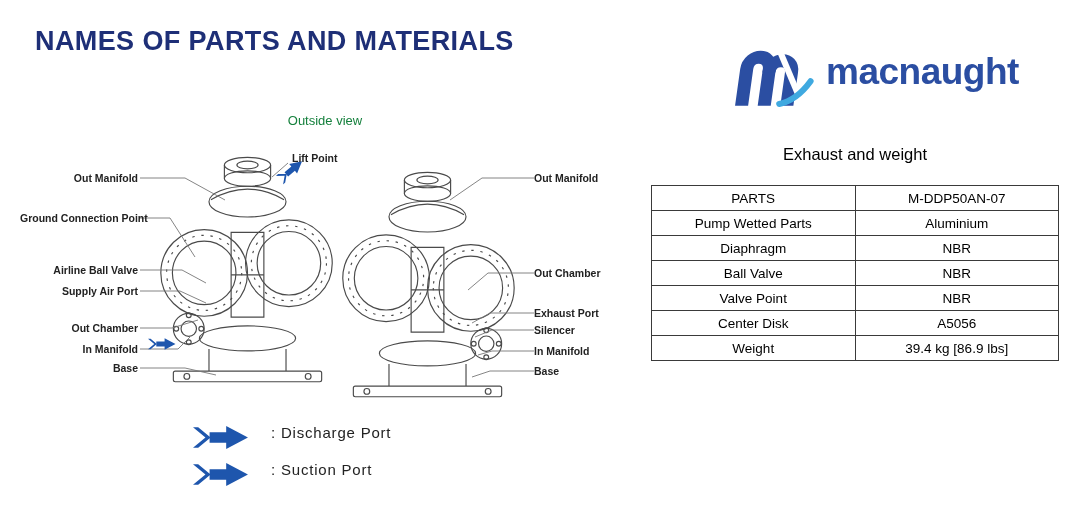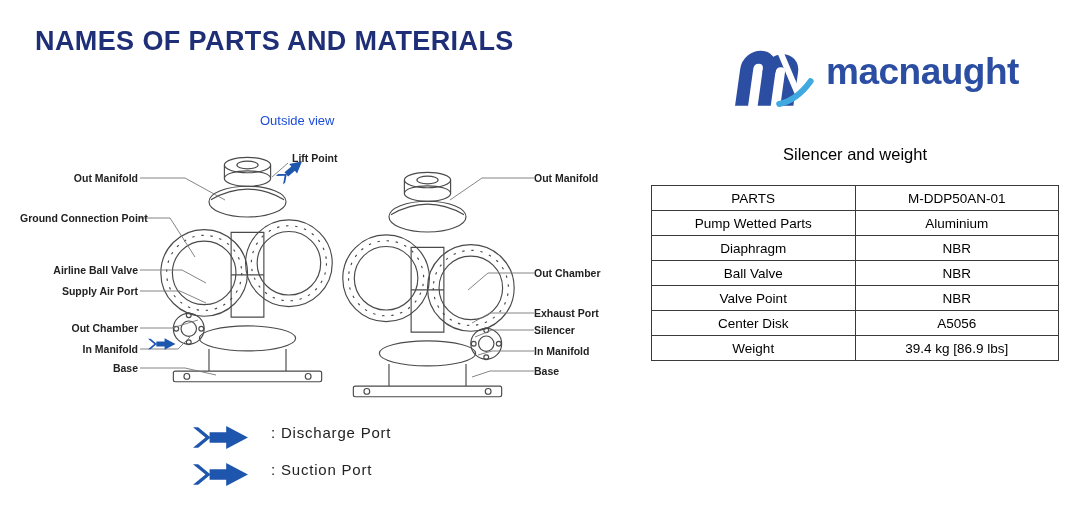--- a/index.html
+++ b/index.html
@@ -19,21 +19,21 @@
   .logo { position:absolute; left:728px; top:36px; display:flex; align-items:center; }
   .logo-mark { display:block; }
   .logo-text {
     font-size:37px; font-weight:700; color:#2b4ea2;
     letter-spacing:-0.5px; margin-left:6px; margin-bottom:2px;
   }
   
   .diagram { position:absolute; left:20px; top:105px; width:620px; height:330px; }
   .diagram-caption {
     position:absolute; left:240px; top:8px; width:130px;
-    text-align:left; font-size:13px; color:#1d4ed8;
+    text-align:center; font-size:13px; color:#15803d;
   }
   .pump { position:absolute; }
   .pump-left  { left:135px; top:35px; }
   .pump-right { left:315px; top:50px; }
   .leader-lines { position:absolute; left:0; top:0; pointer-events:none; }
   .lbl { position:absolute; font-size:10.5px; color:#222; line-height:12px; white-space:nowrap;font-weight:bold; }
   .lbl.left  { left:0; width:118px; text-align:right; }
   .lbl.right { left:514px; width:110px; text-align:left; }
   .lbl.top   { left:272px; top:47px; }
   .arrow-icon { color:#1e56ad; display:block; }
@@ -193,26 +193,26 @@
       <span class="legend-text">: Discharge Port</span>
     </div>
     <div class="legend-row">
       <svg class="arrow-icon" width="56" height="27" viewBox="0 0 54 26">
           <use href="#block-arrow"></use>
         </svg>
       <span class="legend-text">: Suction Port</span>
     </div>
   </div>
 
-  <div class="materials-title">Silencer and weight</div>
+  <div class="materials-title">Exhaust and weight</div>
   <table class="materials-table">
     <tbody>
       <tr>
         <td>PARTS</td>
-        <td>M-DDP50AN-01</td>
+        <td>M-DDP50AN-07</td>
       </tr>
       <tr>
         <td>Pump Wetted Parts</td>
         <td>Aluminium</td>
       </tr>
       <tr>
         <td>Diaphragm</td>
         <td>NBR</td>
       </tr>
       <tr>

